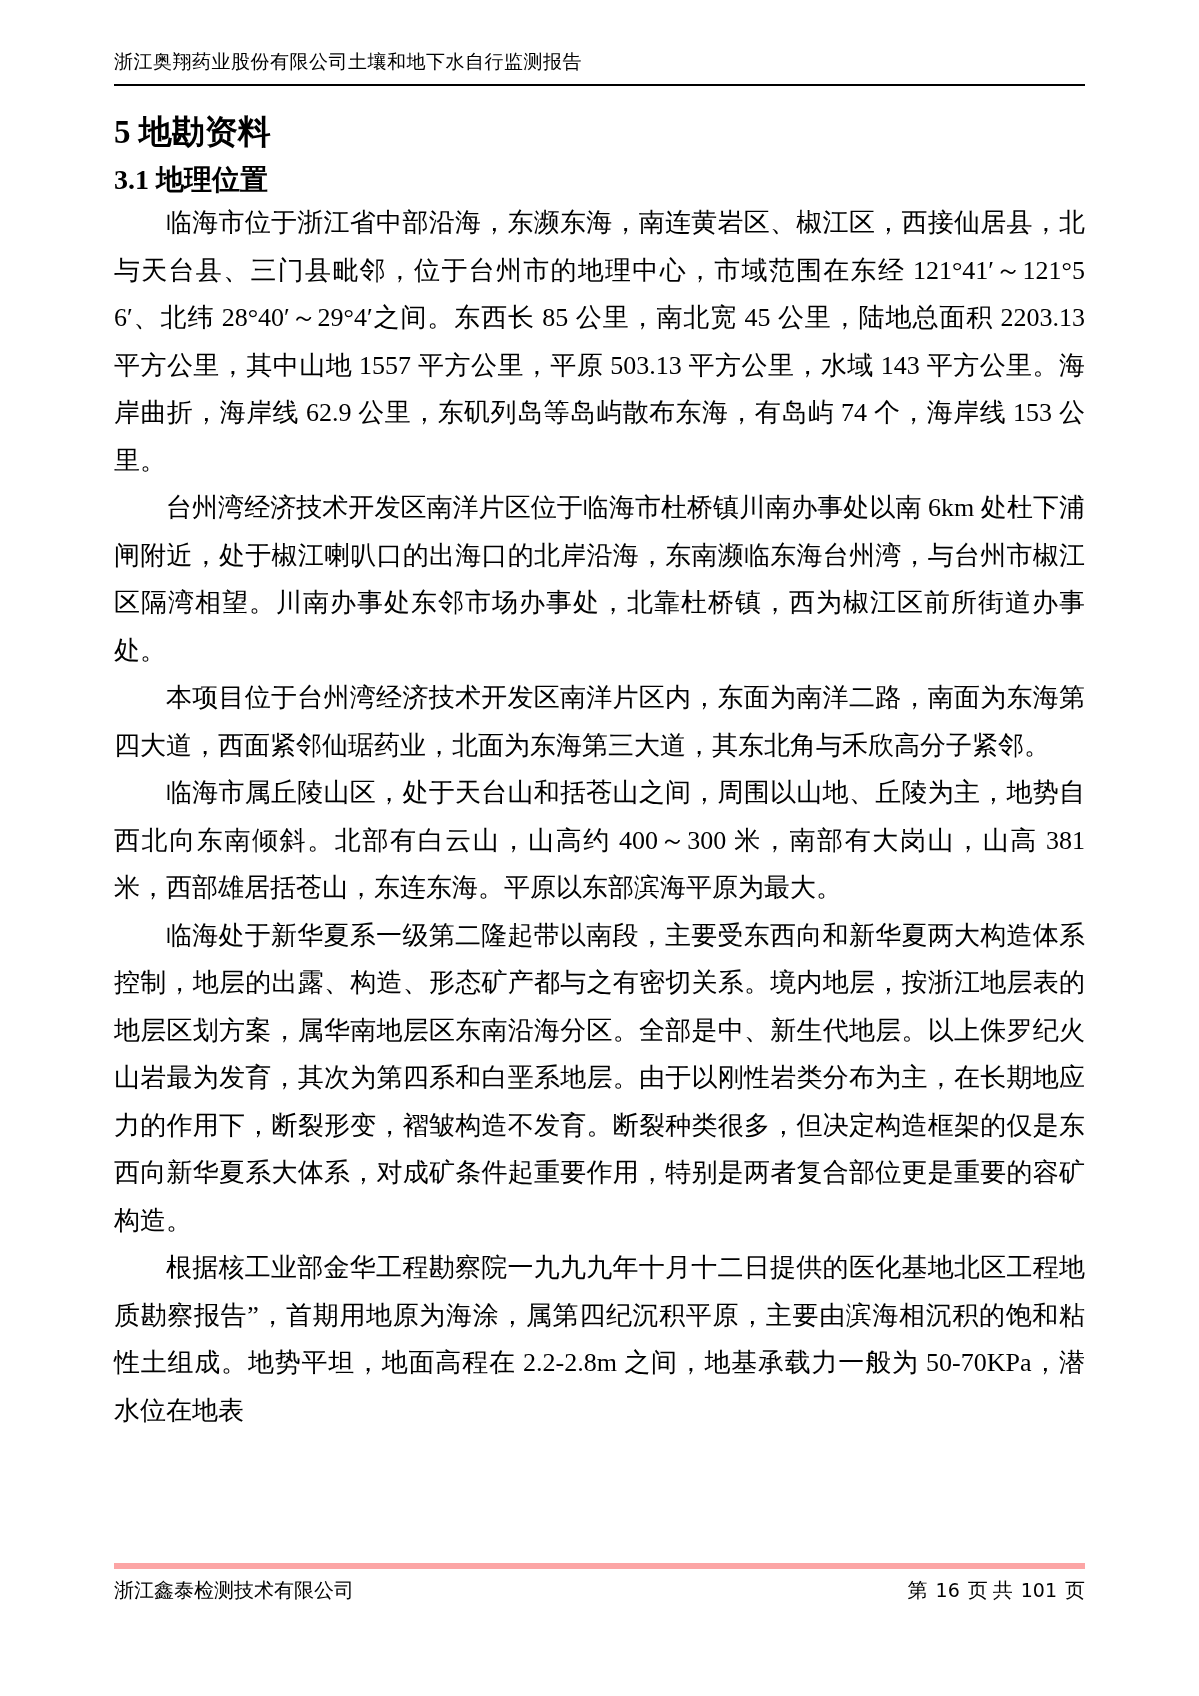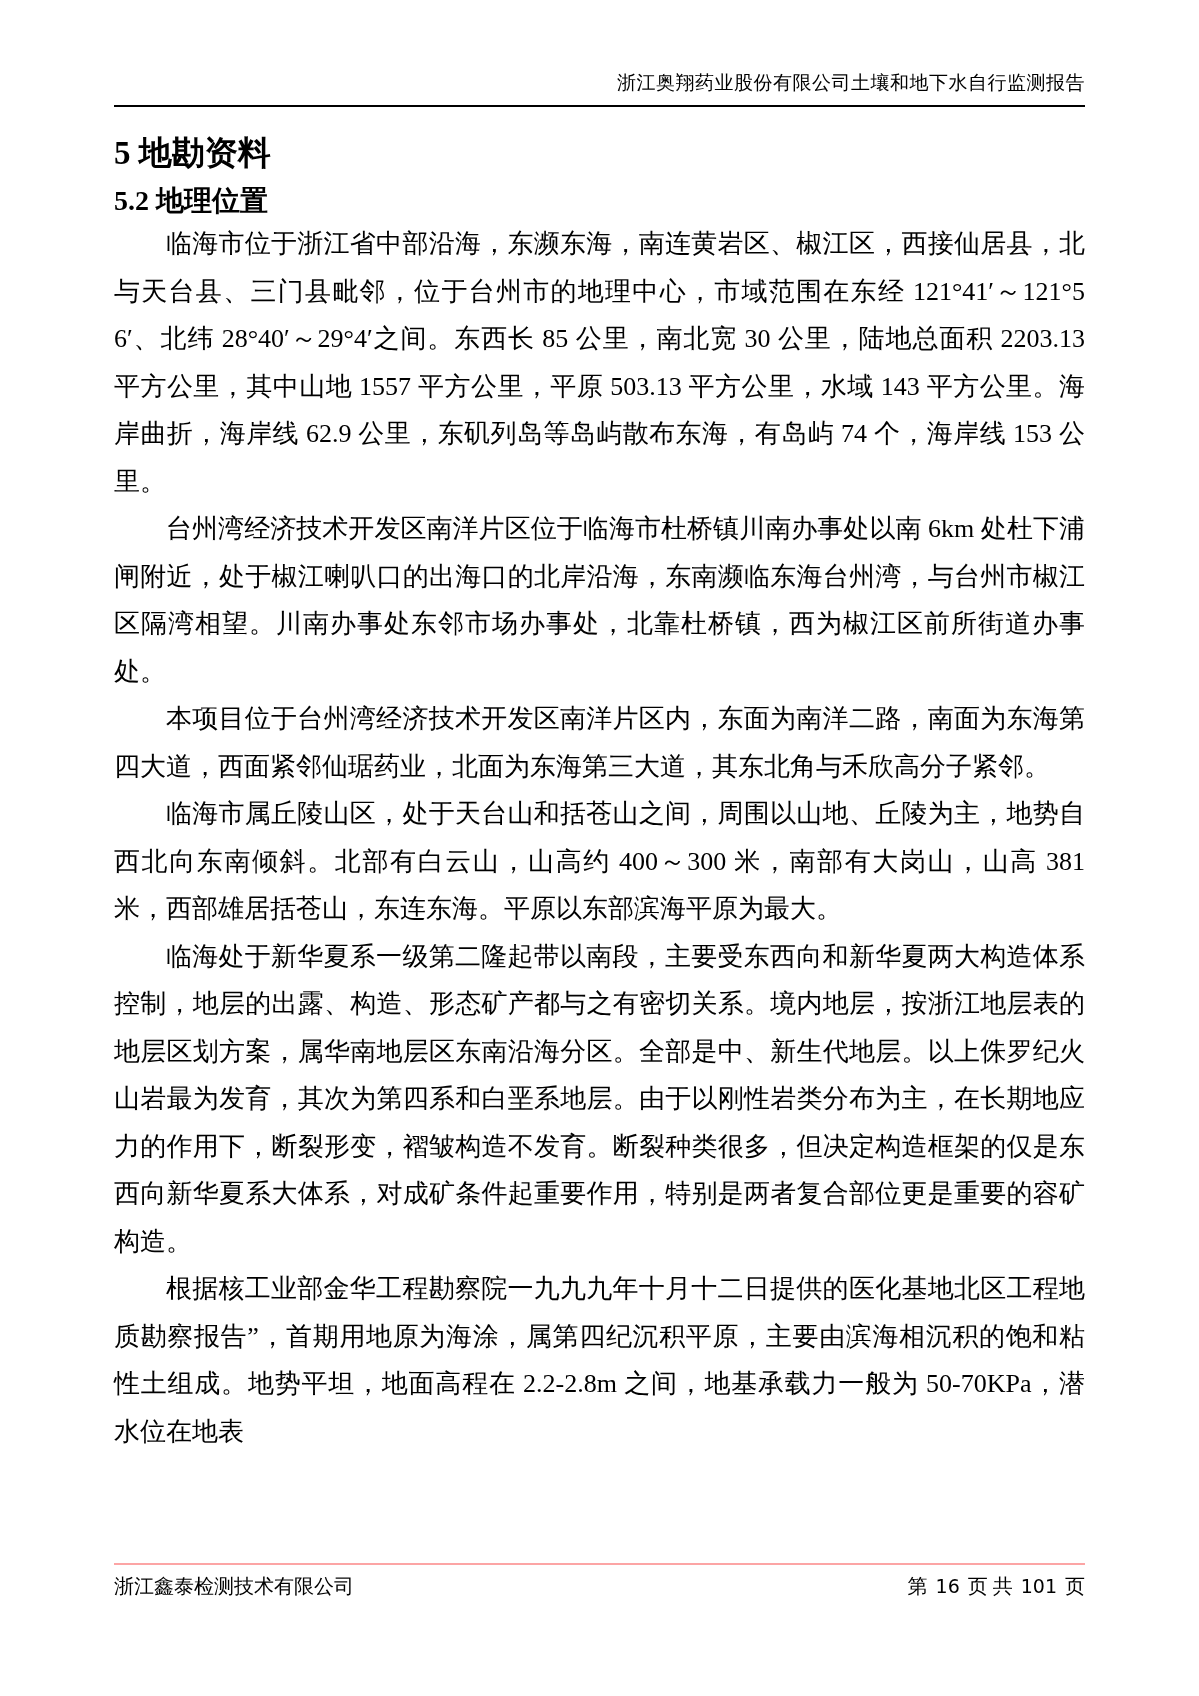--- a/index.html
+++ b/index.html
@@ -9,22 +9,22 @@
     height: 1696px;
     margin: 0 auto;
     background: #ffffff;
     color: #000000;
     font-family: "Liberation Serif", "DejaVu Serif", serif;
     overflow: hidden;
   }
   .margin-box { padding: 0 114px; }
 
   .page-header {
-    padding-top: 72px;
-    text-align: right;
+    padding-top: 51px;
+    text-align: left;
   }
   .page-header .header-title {
     display: block;
     font-size: 19px;
     line-height: 22px;
     letter-spacing: 0.5px;
     padding-bottom: 11px;
     border-bottom: 2px solid #000;
   }
 
@@ -49,21 +49,21 @@
     text-align: justify;
     text-indent: 2em;
     word-break: break-all;
   }
 
   .page-footer {
     position: absolute;
     left: 114px;
     right: 114px;
     top: 1563px;
-    border-top: 2px solid #fca5a5;
+    border-top: 6px solid #fca5a5;
     padding-top: 9px;
     display: flex;
     justify-content: space-between;
     align-items: baseline;
     font-size: 20px;
     line-height: 24px;
   }
   .page-indicator { display: inline-flex; gap: 8px; align-items: baseline; }
   .page-indicator .num {
     font-family: "DejaVu Sans", sans-serif;
@@ -78,23 +78,23 @@
   <div class="margin-box">
 
     <header class="page-header">
       <span class="header-title">浙江奥翔药业股份有限公司土壤和地下水自行监测报告</span>
     </header>
 
     <main>
 
       <h1 class="chapter-title">5 地勘资料</h1>
 
-      <h2 class="section-heading first">5.2 地理位置</h2>
+      <h2 class="section-heading first">3.1 地理位置</h2>
 
-      <p class="para">临海市位于浙江省中部沿海，东濒东海，南连黄岩区、椒江区，西接仙居县，北与天台县、三门县毗邻，位于台州市的地理中心，市域范围在东经 121°41′～121°56′、北纬 28°40′～29°4′之间。东西长 85 公里，南北宽 30 公里，陆地总面积 2203.13 平方公里，其中山地 1557 平方公里，平原 503.13 平方公里，水域 143 平方公里。海岸曲折，海岸线 62.9 公里，东矶列岛等岛屿散布东海，有岛屿 74 个，海岸线 153 公里。</p>
+      <p class="para">临海市位于浙江省中部沿海，东濒东海，南连黄岩区、椒江区，西接仙居县，北与天台县、三门县毗邻，位于台州市的地理中心，市域范围在东经 121°41′～121°56′、北纬 28°40′～29°4′之间。东西长 85 公里，南北宽 45 公里，陆地总面积 2203.13 平方公里，其中山地 1557 平方公里，平原 503.13 平方公里，水域 143 平方公里。海岸曲折，海岸线 62.9 公里，东矶列岛等岛屿散布东海，有岛屿 74 个，海岸线 153 公里。</p>
 
       <p class="para">台州湾经济技术开发区南洋片区位于临海市杜桥镇川南办事处以南 6km 处杜下浦闸附近，处于椒江喇叭口的出海口的北岸沿海，东南濒临东海台州湾，与台州市椒江区隔湾相望。川南办事处东邻市场办事处，北靠杜桥镇，西为椒江区前所街道办事处。</p>
 
       <p class="para">本项目位于台州湾经济技术开发区南洋片区内，东面为南洋二路，南面为东海第四大道，西面紧邻仙琚药业，北面为东海第三大道，其东北角与禾欣高分子紧邻。</p>
 
 
       <p class="para">临海市属丘陵山区，处于天台山和括苍山之间，周围以山地、丘陵为主，地势自西北向东南倾斜。北部有白云山，山高约 400～300 米，南部有大岗山，山高 381 米，西部雄居括苍山，东连东海。平原以东部滨海平原为最大。</p>
 
 
       <p class="para">临海处于新华夏系一级第二隆起带以南段，主要受东西向和新华夏两大构造体系控制，地层的出露、构造、形态矿产都与之有密切关系。境内地层，按浙江地层表的地层区划方案，属华南地层区东南沿海分区。全部是中、新生代地层。以上侏罗纪火山岩最为发育，其次为第四系和白垩系地层。由于以刚性岩类分布为主，在长期地应力的作用下，断裂形变，褶皱构造不发育。断裂种类很多，但决定构造框架的仅是东西向新华夏系大体系，对成矿条件起重要作用，特别是两者复合部位更是重要的容矿构造。</p>

